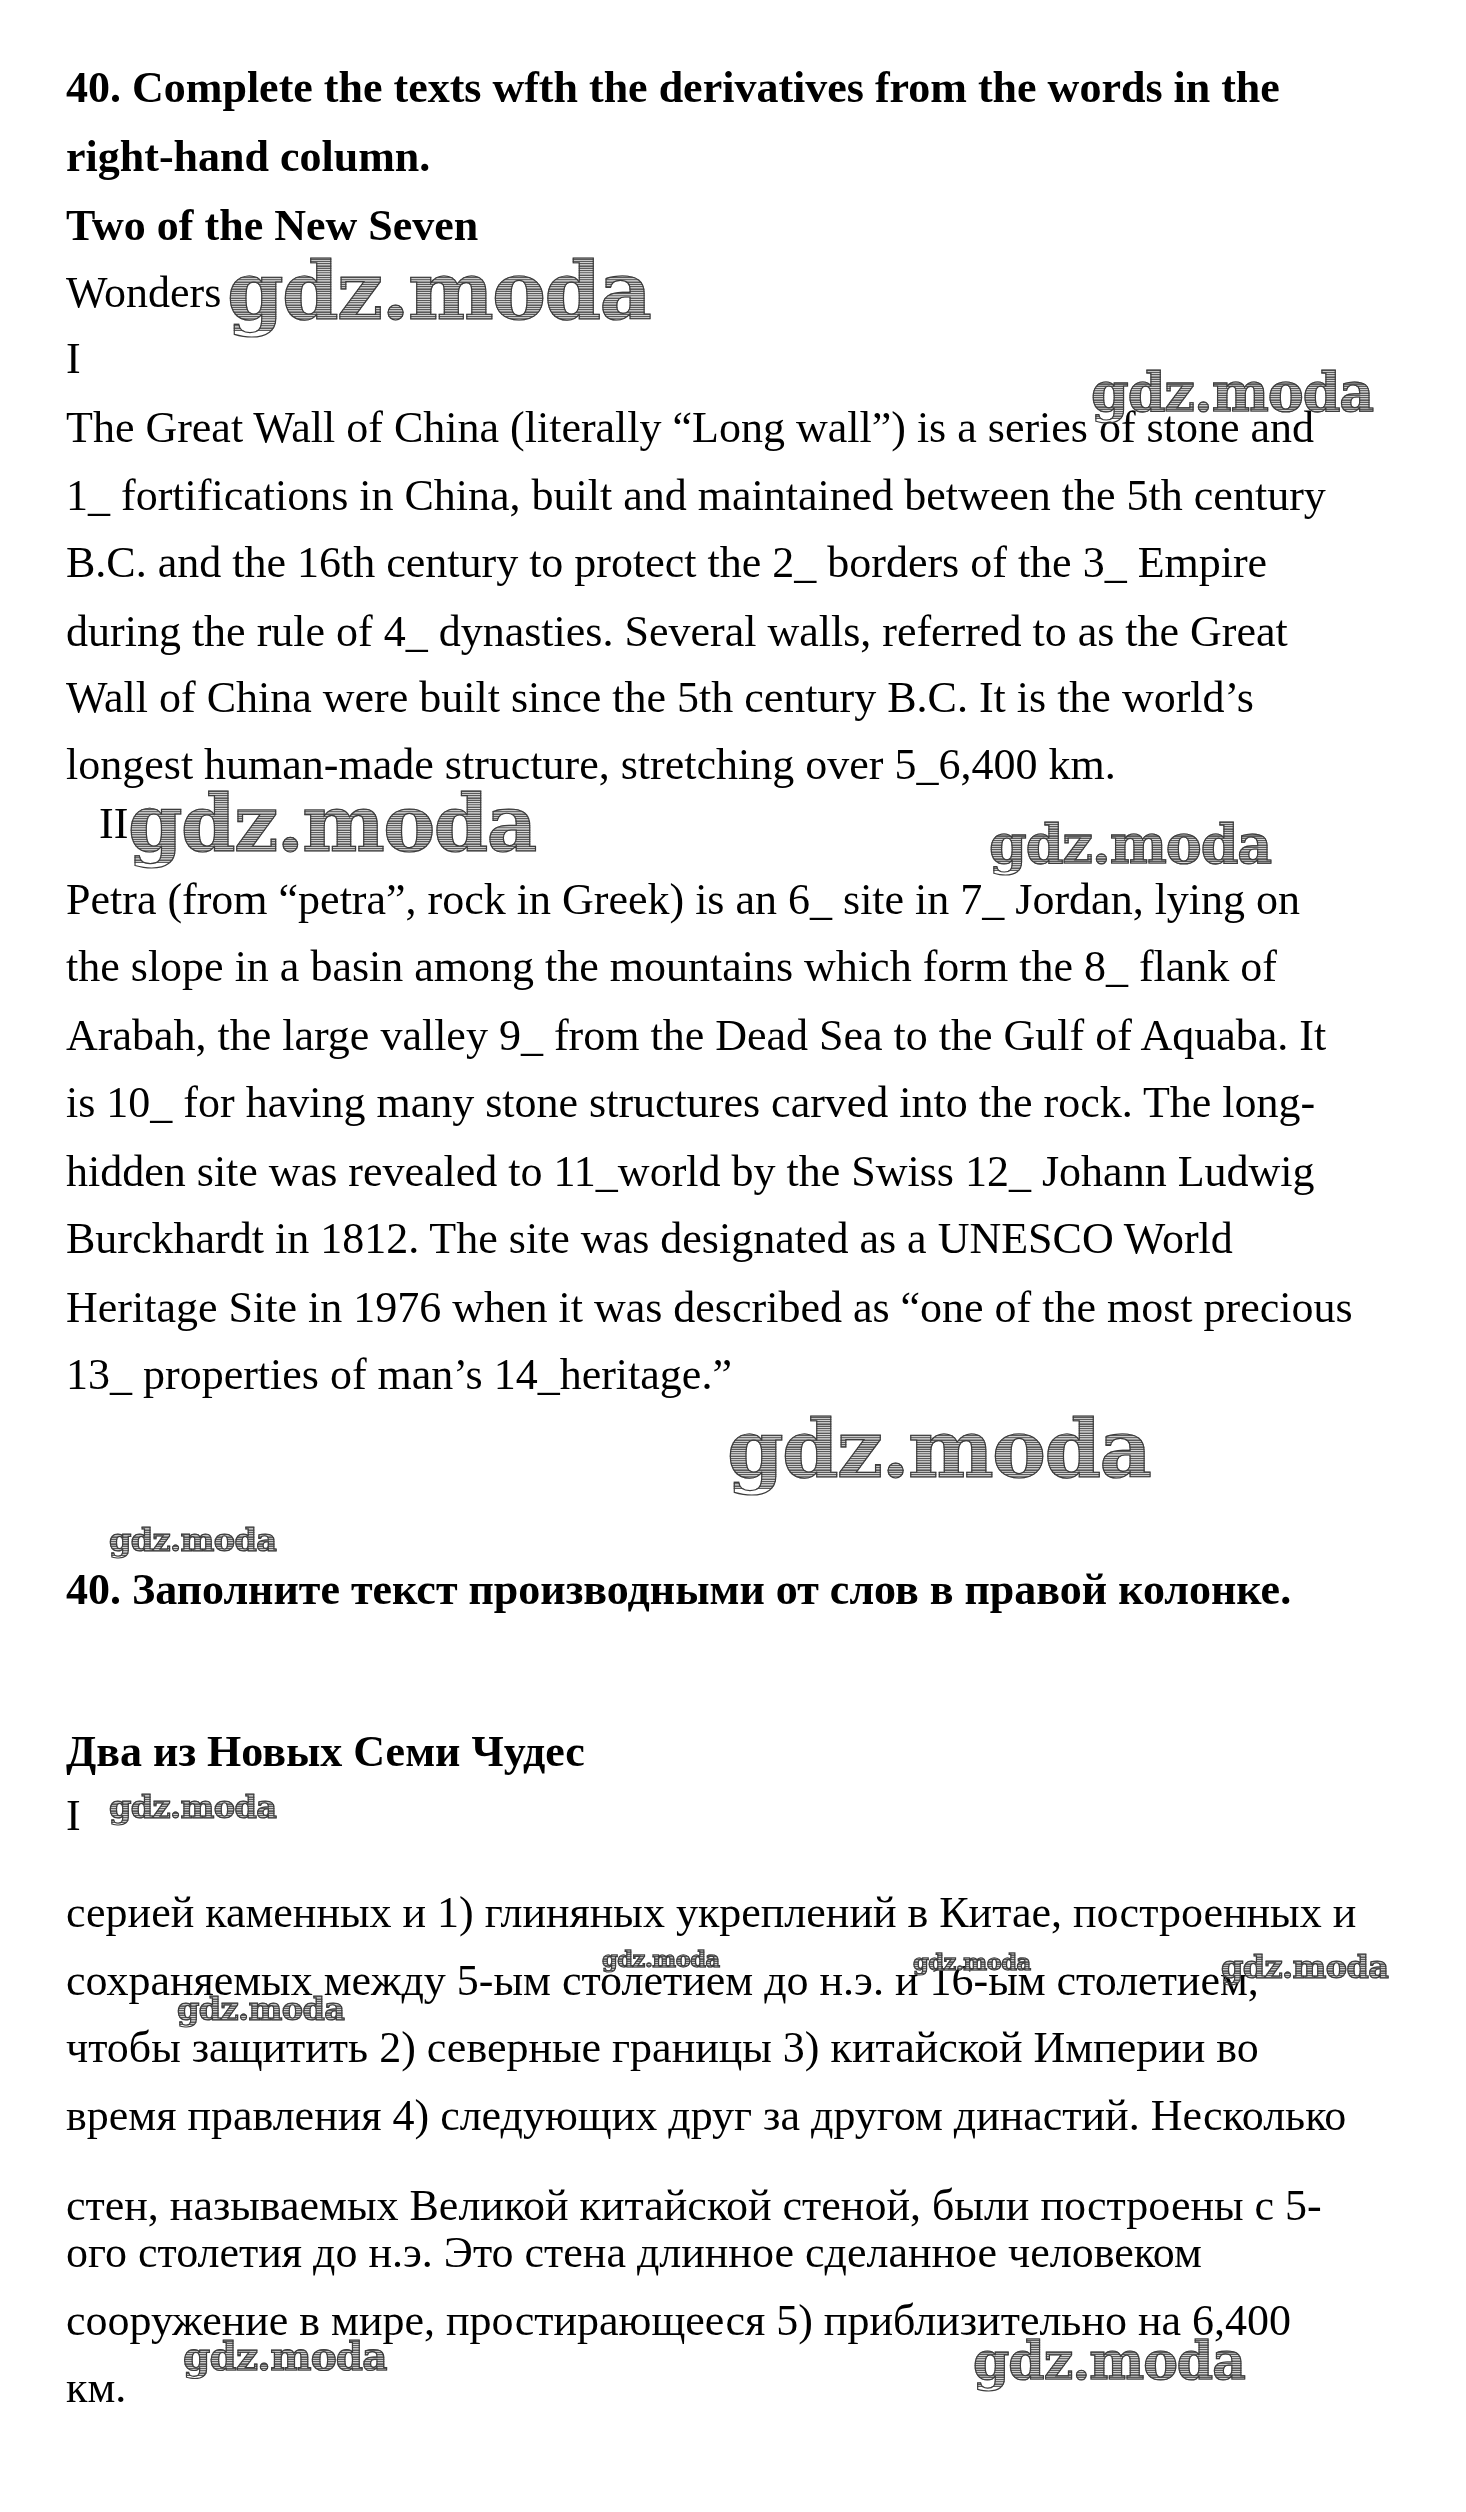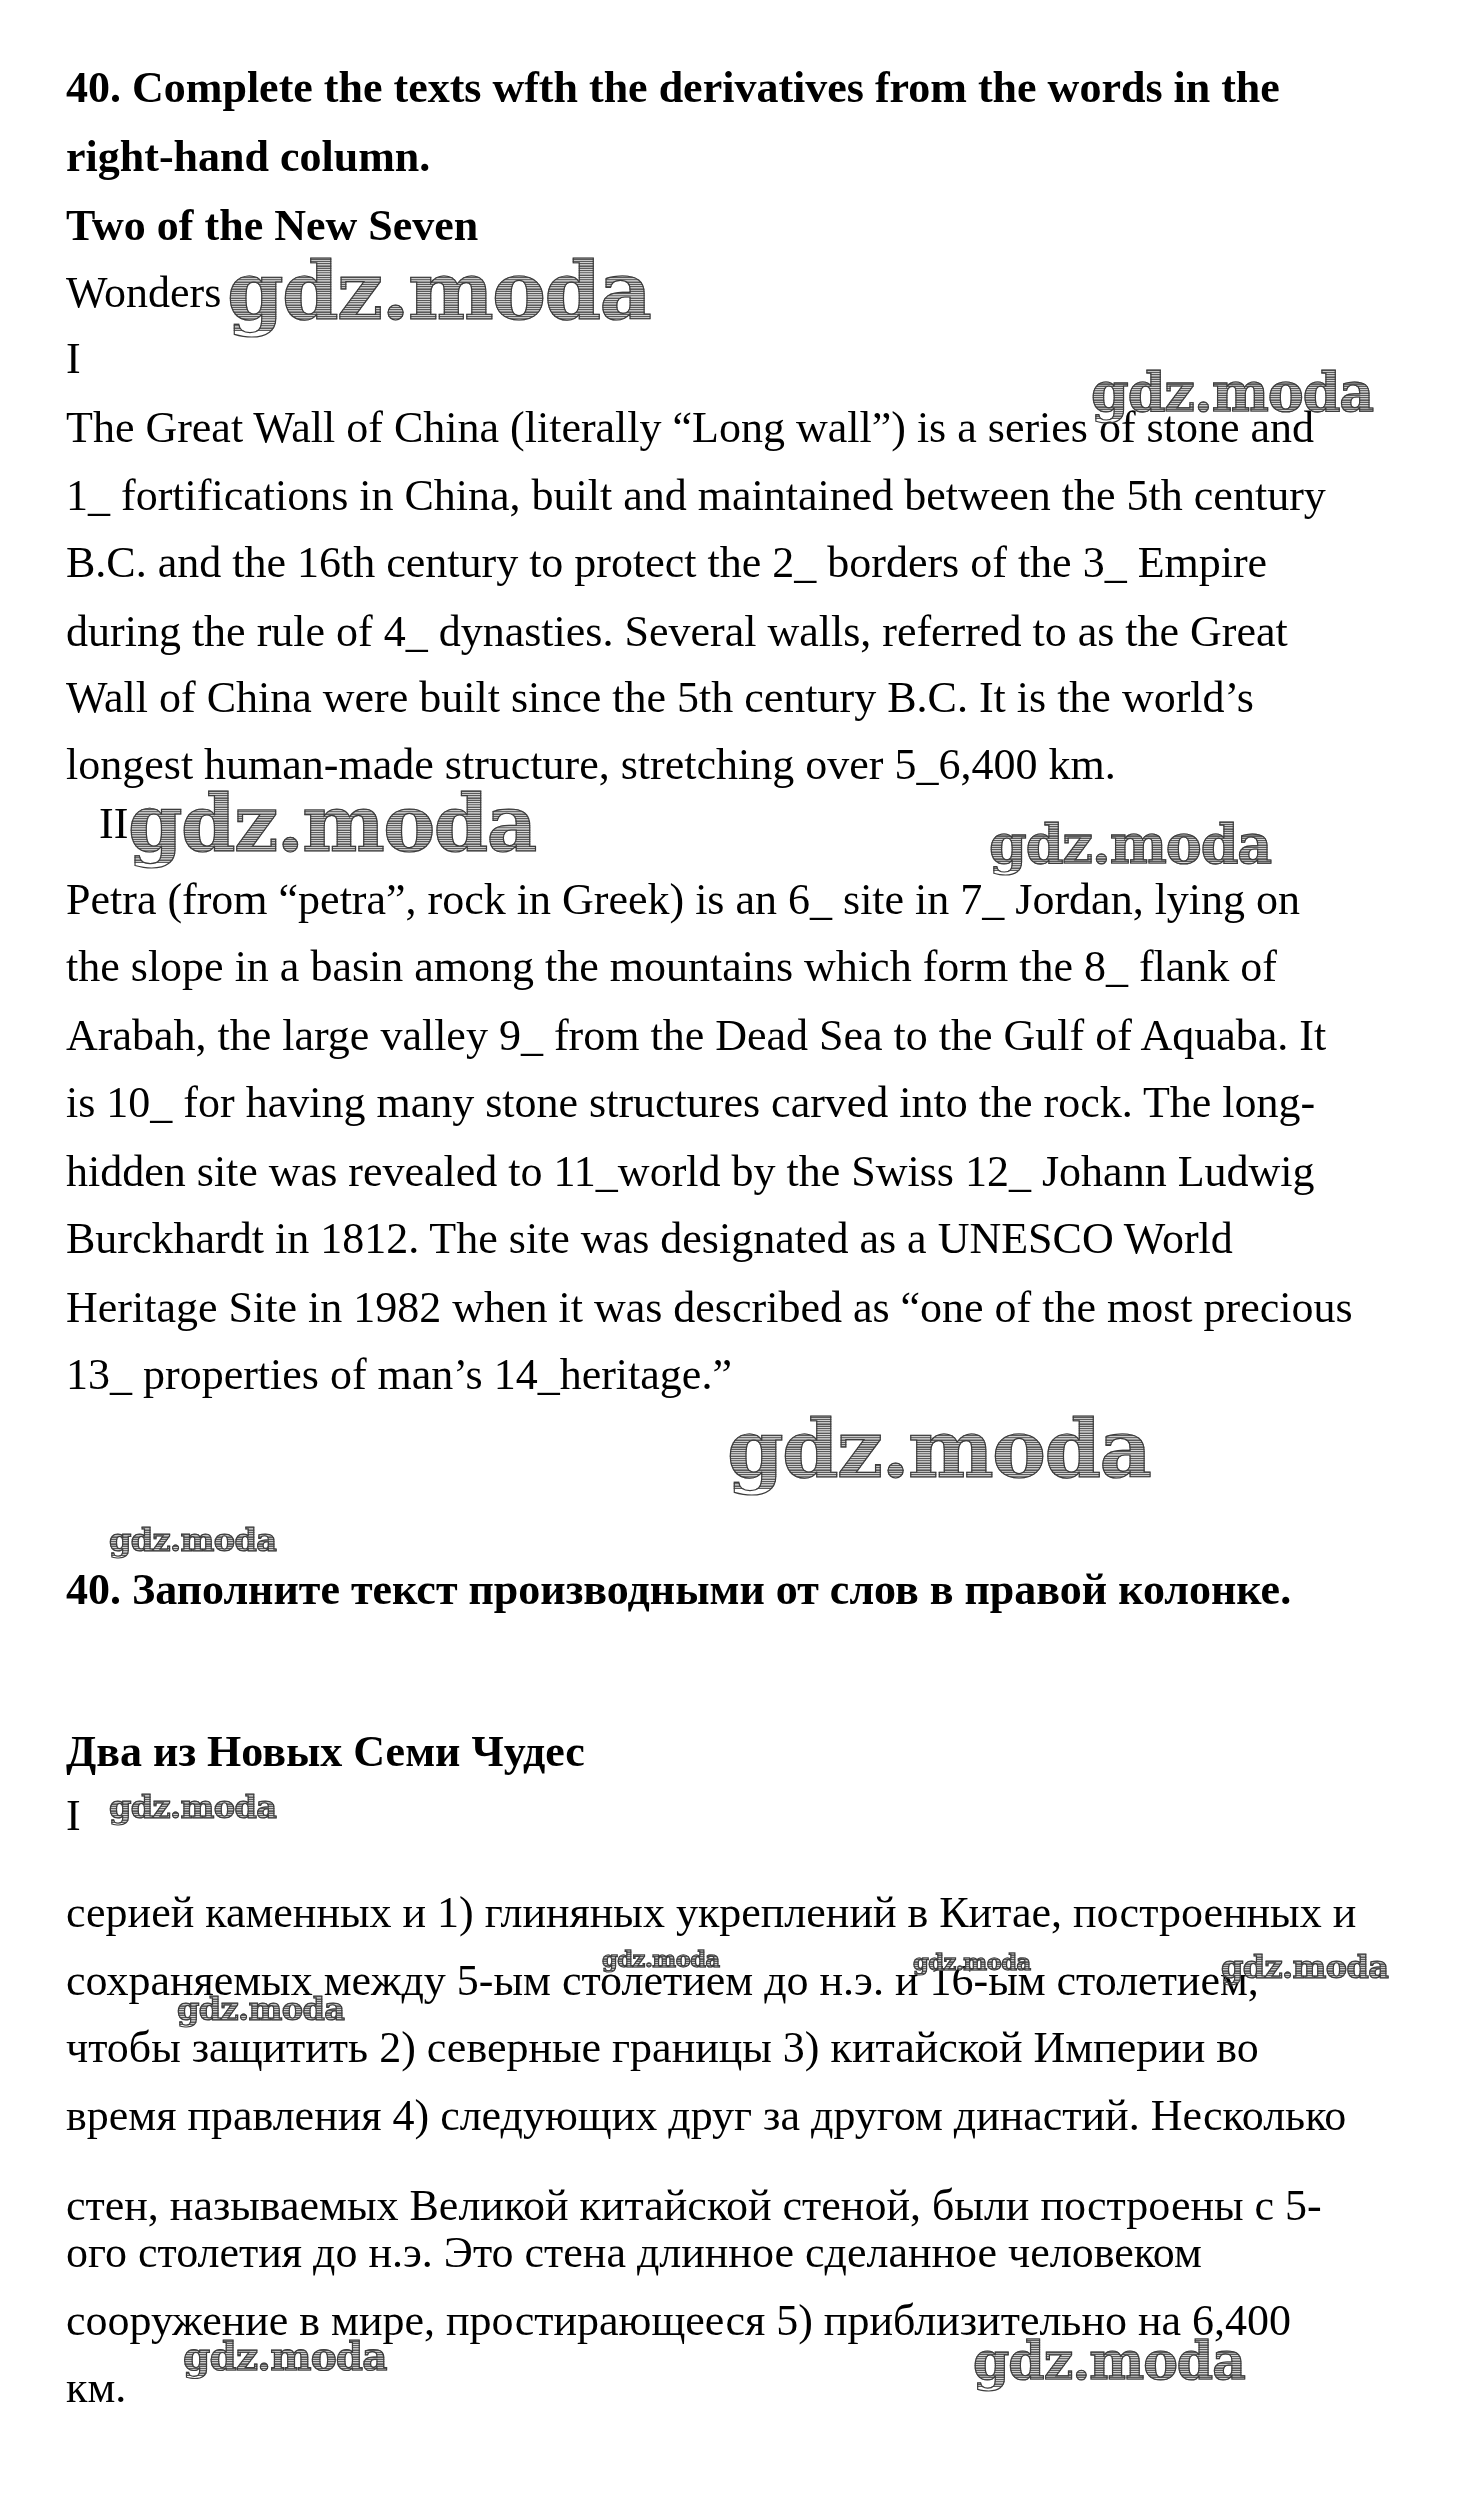--- a/index.html
+++ b/index.html
@@ -42,21 +42,21 @@
   <div class="ln" style="top:743px;">longest human-made structure, stretching over 5_6,400 km.</div>
 
   <div class="ln" style="top:802px;margin-left:33px;">II</div>
 
   <div class="ln" style="top:878px;">Petra (from “petra”, rock in Greek) is an 6_  site in 7_  Jordan, lying on</div>
   <div class="ln" style="top:945px;">the slope in a basin among the mountains which form the 8_  flank of</div>
   <div class="ln" style="top:1014px;">Arabah, the large valley 9_  from the Dead Sea to the Gulf of Aquaba. It</div>
   <div class="ln" style="top:1081px;">is 10_  for having many stone structures carved into the rock. The long-</div>
   <div class="ln" style="top:1150px;">hidden site was revealed to 11_world by the Swiss 12_  Johann Ludwig</div>
   <div class="ln" style="top:1217px;">Burckhardt in 1812. The site was designated as a UNESCO World</div>
-  <div class="ln" style="top:1286px;">Heritage Site in 1982 when it was described as “one of the most precious</div>
+  <div class="ln" style="top:1286px;">Heritage Site in 1976 when it was described as “one of the most precious</div>
   <div class="ln" style="top:1353px;">13_  properties of man’s 14_heritage.”</div>
 
   <div class="ln b" style="top:1568px;">40. Заполните текст производными от слов в правой колонке.</div>
   <div class="ln b" style="top:1730px;">Два из Новых Семи Чудес</div>
   <div class="ln" style="top:1794px;">I</div>
 
   <div class="ln" style="top:1891px;">серией каменных и 1) глиняных укреплений в Китае, построенных и</div>
   <div class="ln" style="top:1959px;">сохраняемых между 5-ым столетием до н.э. и 16-ым столетием,</div>
   <div class="ln" style="top:2026px;">чтобы защитить 2) северные границы 3) китайской Империи во</div>
   <div class="ln" style="top:2094px;">время правления 4) следующих друг за другом династий. Несколько</div>

